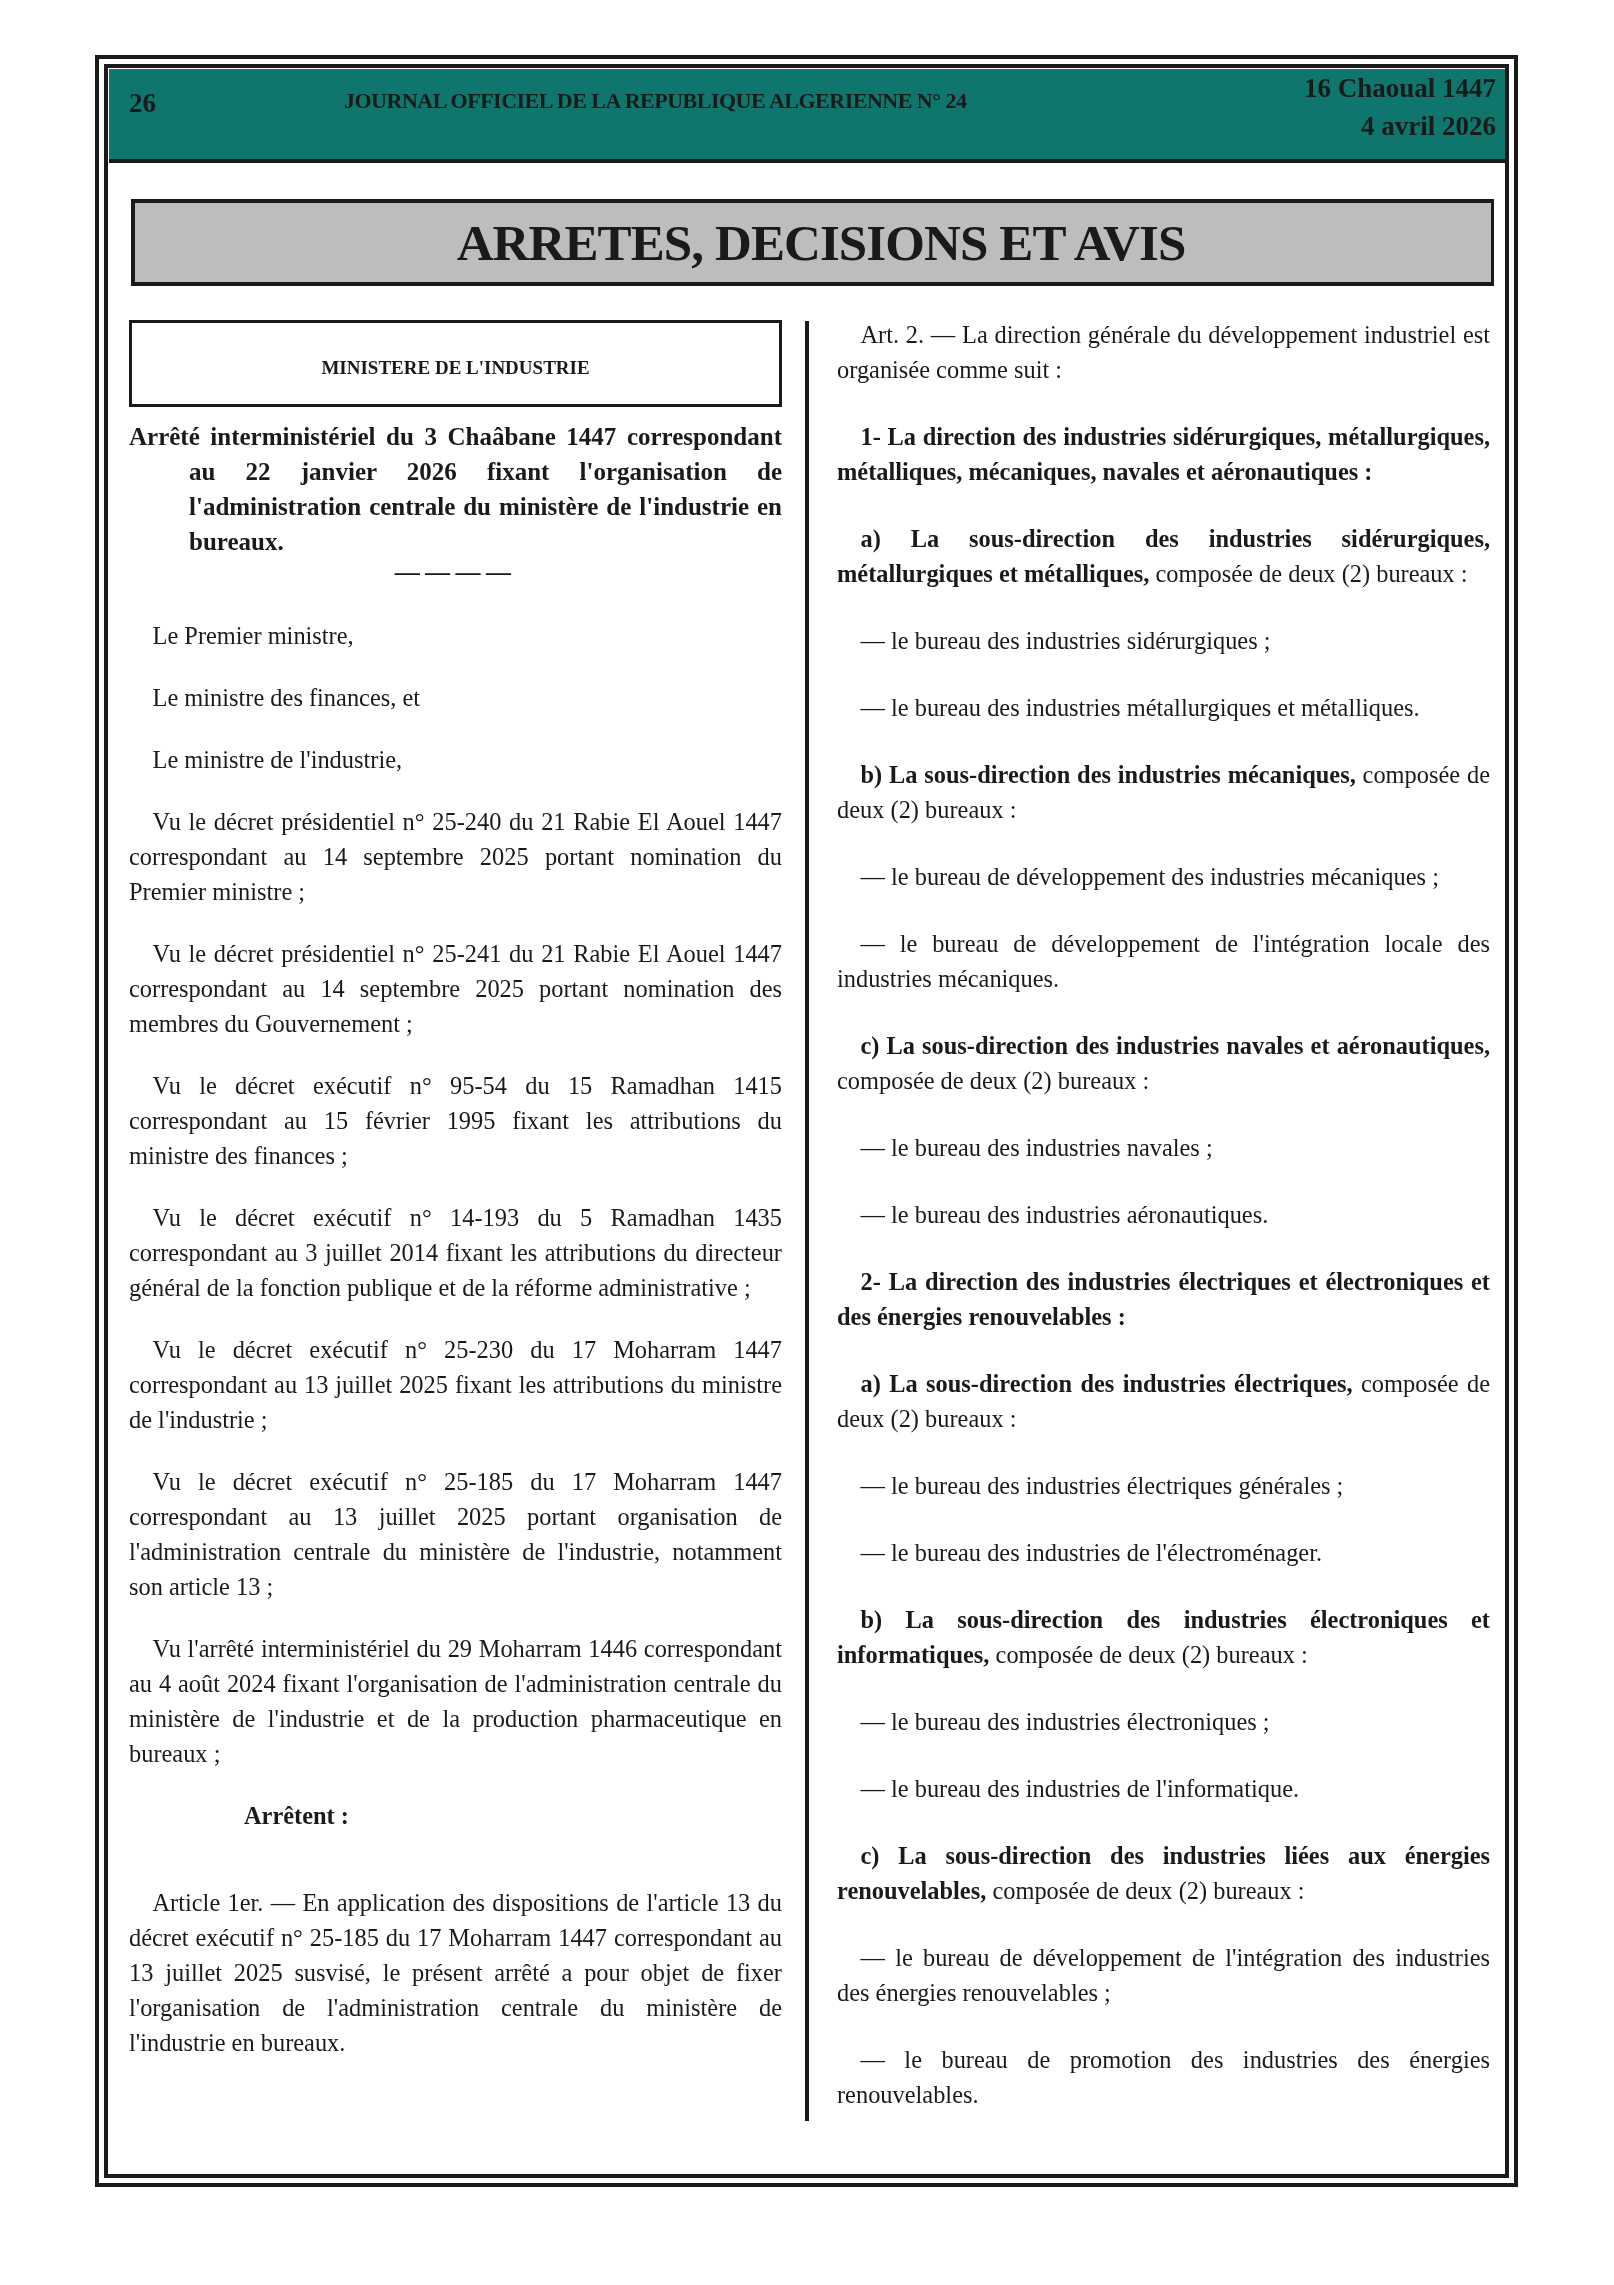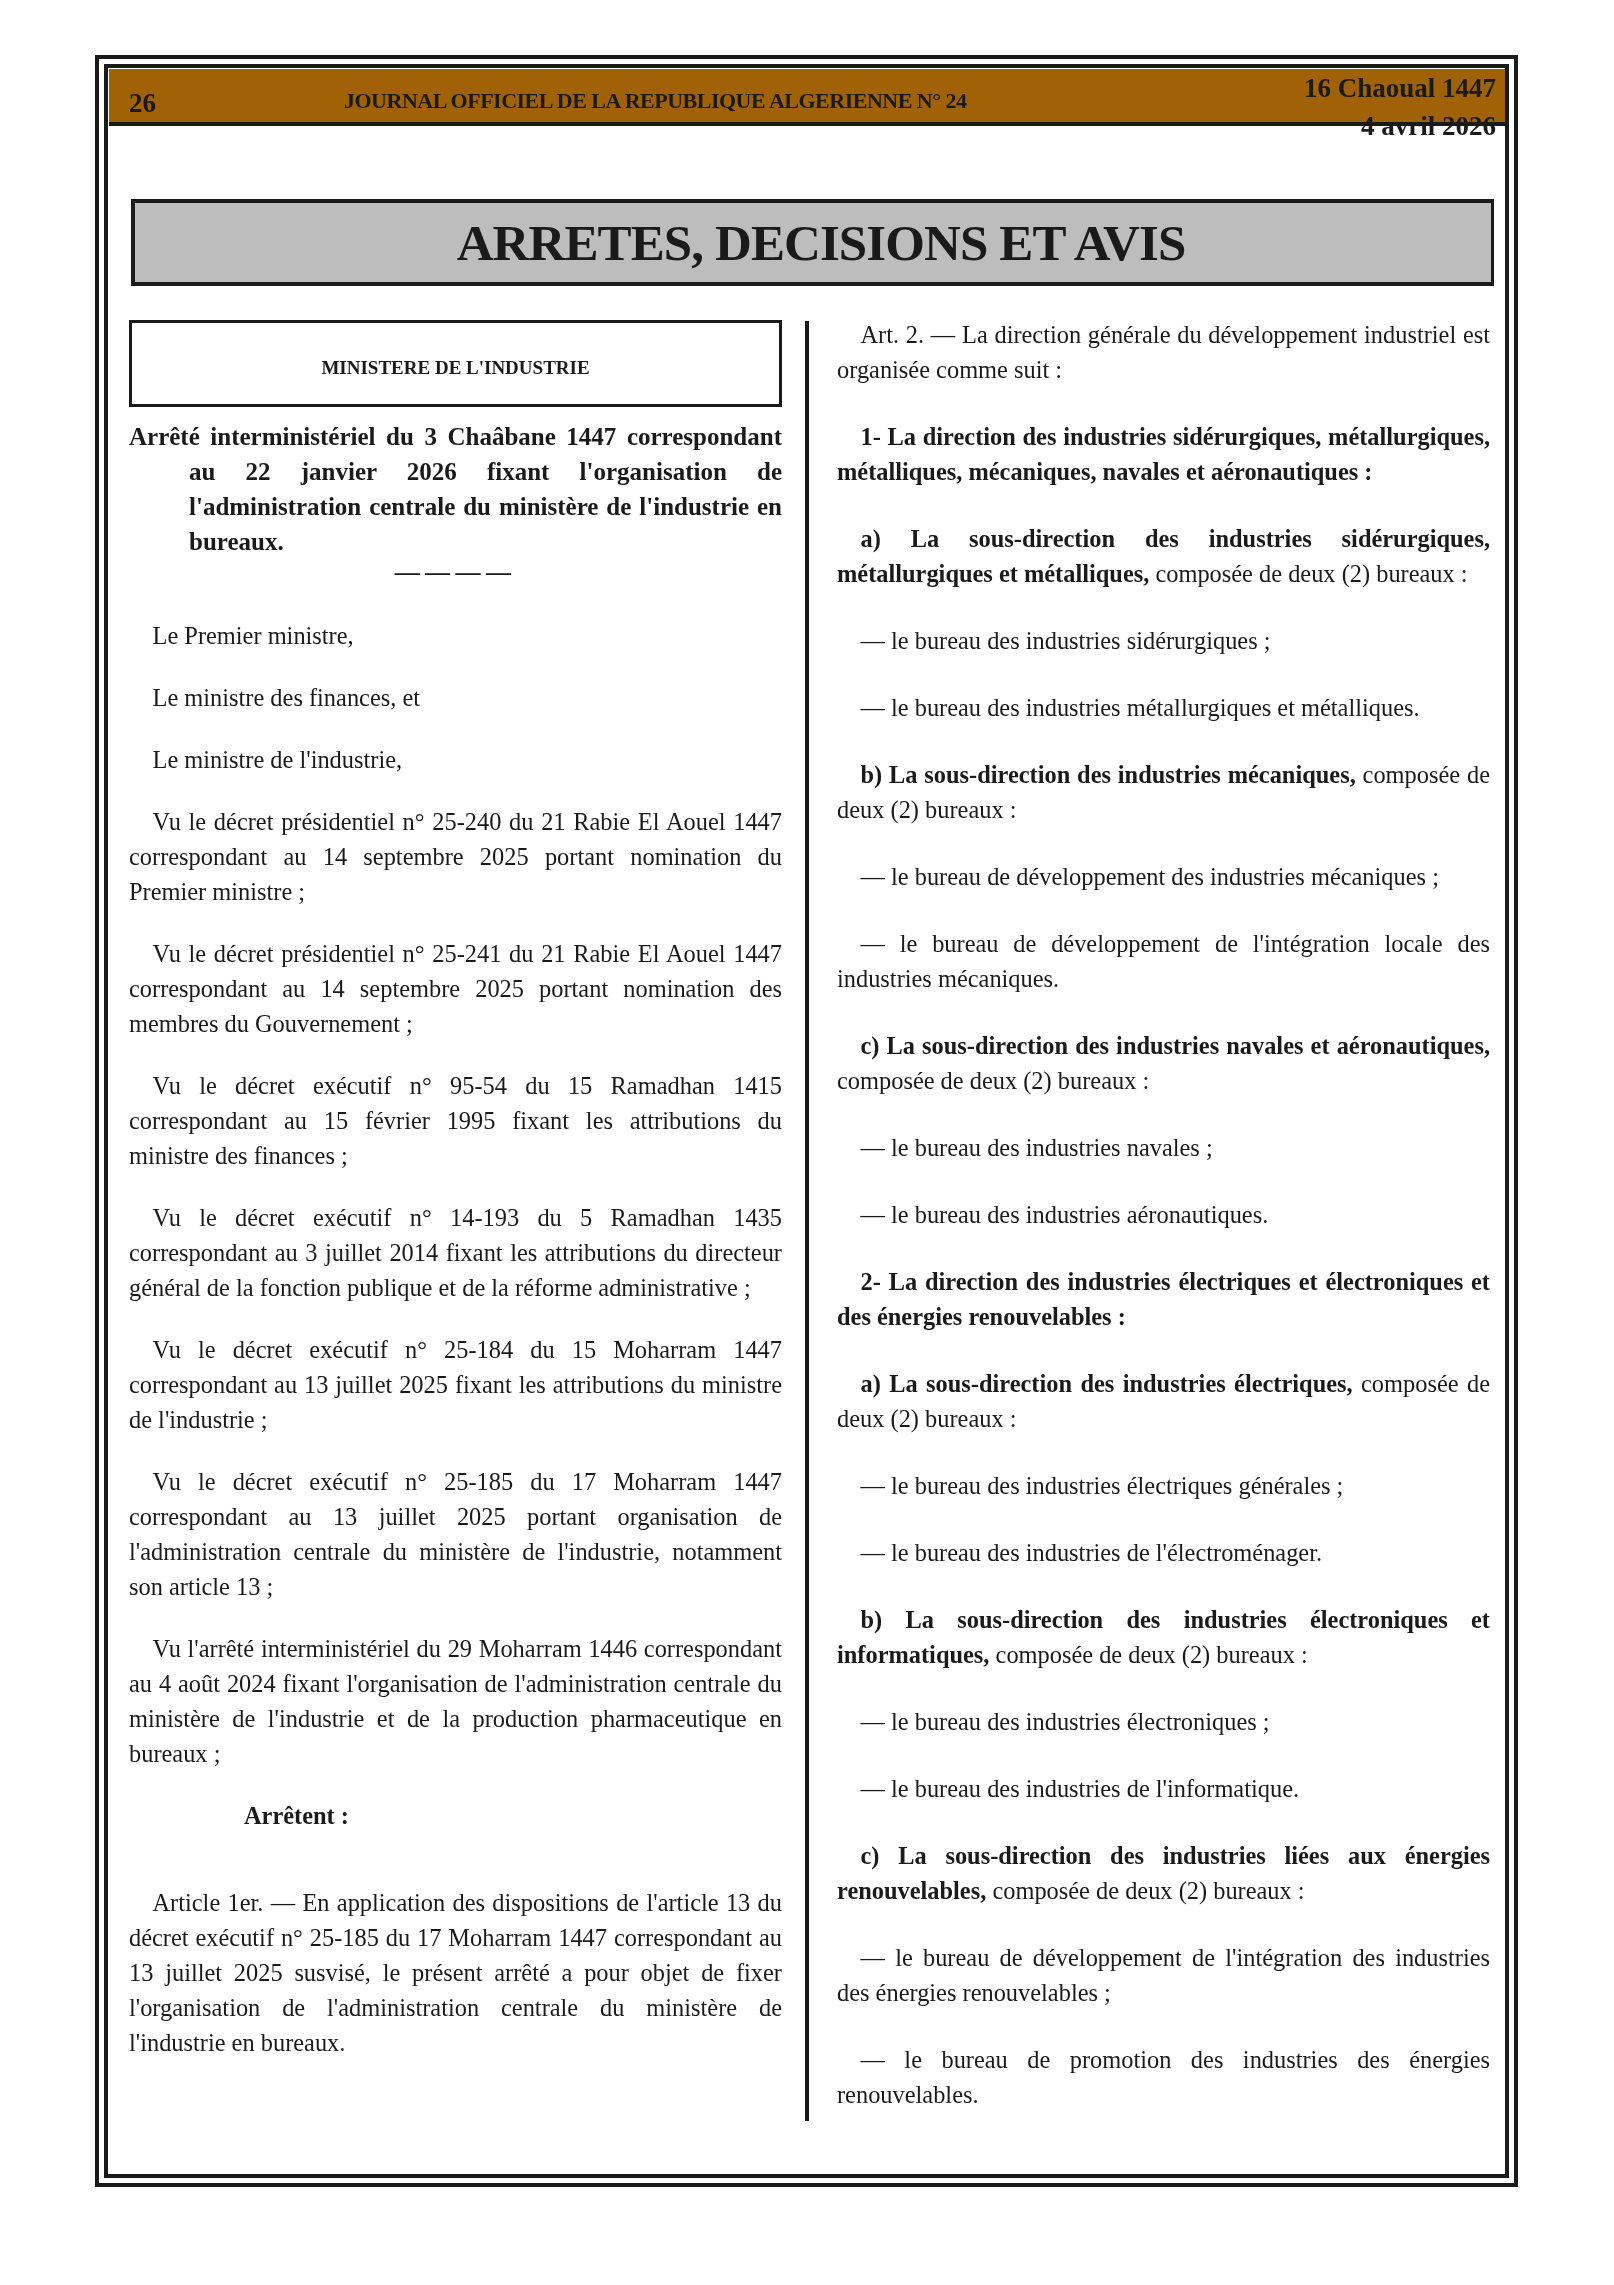--- a/index.html
+++ b/index.html
@@ -1,19 +1,19 @@
 <!DOCTYPE html>
 <html style="font-size:14.5px"><head>
 <meta charset="utf-8">
 <style>
   html, body { margin: 0; padding: 0; background: #ffffff; }
   body { width: 1615px; height: 2285px; position: relative; font-family: "Liberation Serif", serif; color: #1a1a1a; }
   .frame-outer { position: absolute; left: 95px; top: 55px; width: 1423px; height: 2132px; border: 4.5px solid #1a1a1a; box-sizing: border-box; }
   .frame-inner { position: absolute; left: 104px; top: 64px; width: 1405px; height: 2114px; border: 4.5px solid #1a1a1a; box-sizing: border-box; }
-  .header { position: absolute; left: 109px; top: 69px; width: 1396px; height: 57px; background: #a16207; border-bottom: 4.5px solid #1a1a1a; box-sizing: border-box; }
+  .header { position: absolute; left: 109px; top: 69px; width: 1396px; height: 94px; background: #0f766e; border-bottom: 4.5px solid #1a1a1a; box-sizing: border-box; }
   .header .page-num { position: absolute; left: 20px; top: 19px; font-size: 27px; font-weight: bold; }
   .header .journal-title { position: absolute; left: 235px; top: 19px; font-size: 22px; font-weight: bold; letter-spacing: -0.5px; }
   .header .dates { position: absolute; right: 9px; top: 0px; text-align: right; font-size: 27px; font-weight: bold; line-height: 38px; }
   .section-banner { position: absolute; left: 131px; top: 199px; width: 1363px; height: 87px; background: #bdbdbd; border: 4.5px solid #1a1a1a; border-right-width: 3.6px; box-sizing: border-box; text-align: center; padding-left: 16px; }
   .section-banner span { display: inline-block; margin-top: 11px; font-size: 51px; font-weight: bold; letter-spacing: -0.9px; }
   .col { position: absolute; top: 317px; font-size: 24.4px; line-height: 35px; text-align: justify; }
   .col-left { left: 129px; width: 653px; }
   .col-right { left: 837px; width: 653px; }
   .col-divider { position: absolute; left: 805px; top: 321px; width: 3.6px; height: 1800px; background: #1a1a1a; }
   .ministry-box { border: 3.6px solid #1a1a1a; height: 87px; box-sizing: border-box; text-align: center; margin-bottom: 12.7px; margin-top: 2.7px; }
@@ -57,21 +57,21 @@
   <div class="separator">————</div>
 
   <div class="vs">
     <p class="para">Le Premier ministre,</p>
     <p class="para">Le ministre des finances, et</p>
     <p class="para">Le ministre de l'industrie,</p>
     <p class="para">Vu le décret présidentiel n° 25-240 du 21 Rabie El Aouel 1447 correspondant au 14 septembre 2025 portant nomination du Premier ministre ;</p>
     <p class="para">Vu le décret présidentiel n° 25-241 du 21 Rabie El Aouel 1447 correspondant au 14 septembre 2025 portant nomination des membres du Gouvernement ;</p>
     <p class="para">Vu le décret exécutif n° 95-54 du 15 Ramadhan 1415 correspondant au 15 février 1995 fixant les attributions du ministre des finances ;</p>
     <p class="para">Vu le décret exécutif n° 14-193 du 5 Ramadhan 1435 correspondant au 3 juillet 2014 fixant les attributions du directeur général de la fonction publique et de la réforme administrative ;</p>
-    <p class="para">Vu le décret exécutif n° 25-184 du 15 Moharram 1447 correspondant au 13 juillet 2025 fixant les attributions du ministre de l'industrie ;</p>
+    <p class="para">Vu le décret exécutif n° 25-230 du 17 Moharram 1447 correspondant au 13 juillet 2025 fixant les attributions du ministre de l'industrie ;</p>
     <p class="para">Vu le décret exécutif n° 25-185 du 17 Moharram 1447 correspondant au 13 juillet 2025 portant organisation de l'administration centrale du ministère de l'industrie, notamment son article 13 ;</p>
     <p class="para">Vu l'arrêté interministériel du 29 Moharram 1446 correspondant au 4 août 2024 fixant l'organisation de l'administration centrale du ministère de l'industrie et de la production pharmaceutique en bureaux ;</p>
   </div>
 
   <p class="arretent">Arrêtent :</p>
   <p class="para">Article 1er. — En application des dispositions de l'article 13 du décret exécutif n° 25-185 du 17 Moharram 1447 correspondant au 13 juillet 2025 susvisé, le présent arrêté a pour objet de fixer l'organisation de l'administration centrale du ministère de l'industrie en bureaux.</p>
 </div>
 
 <div class="col col-right">
   <p class="right-p">Art. 2. — La direction générale du développement industriel est organisée comme suit :</p>

